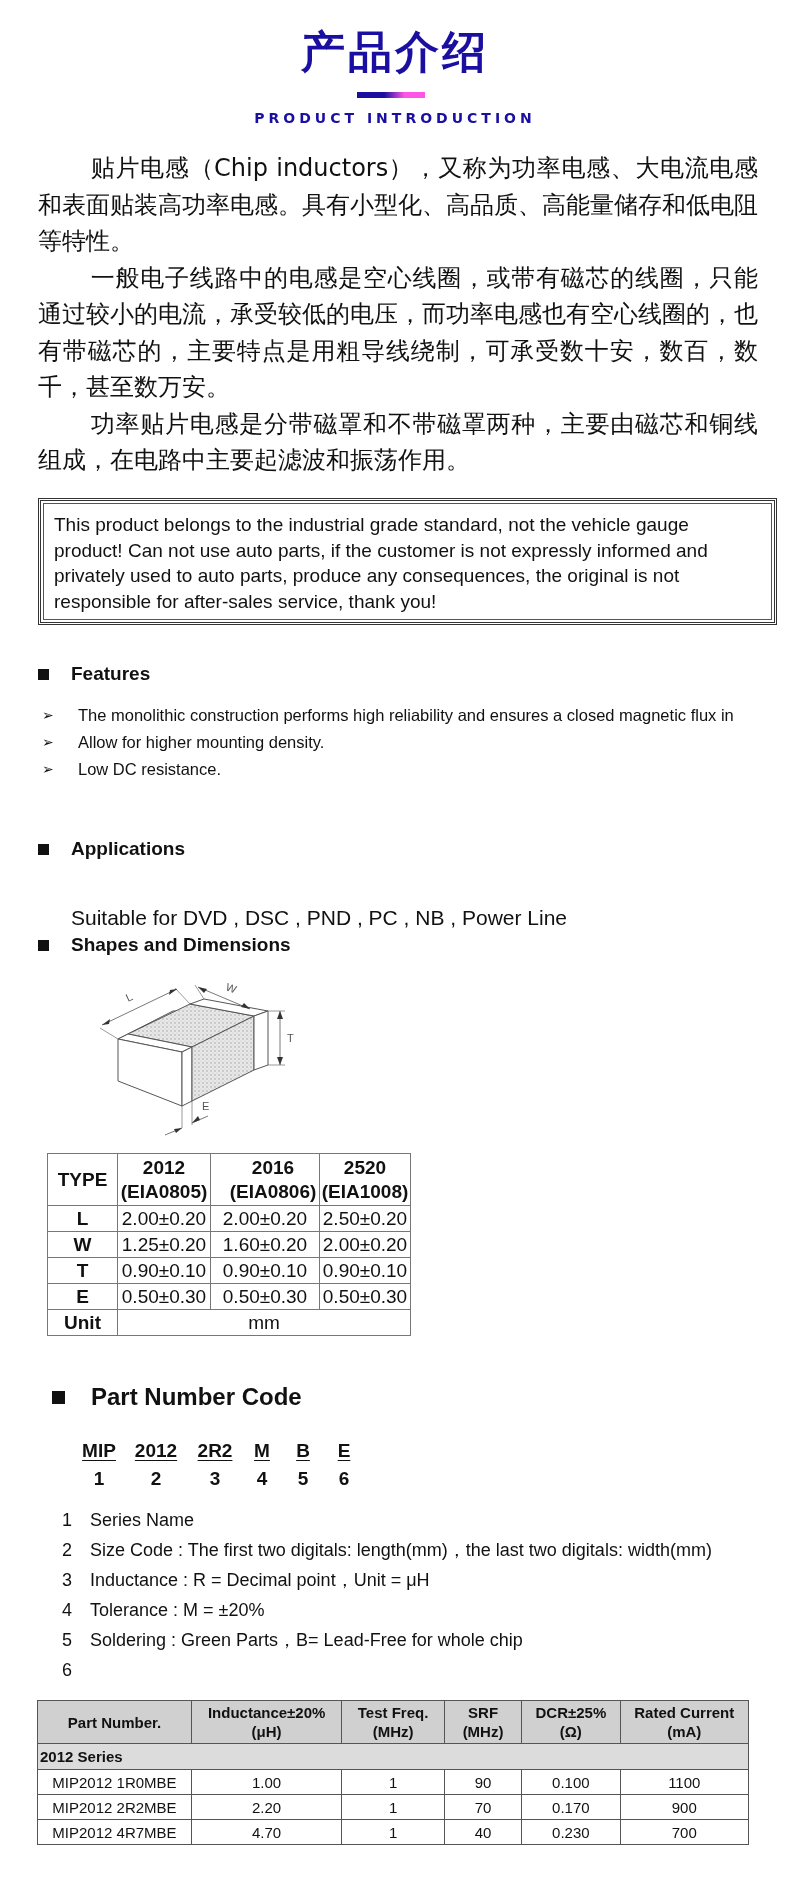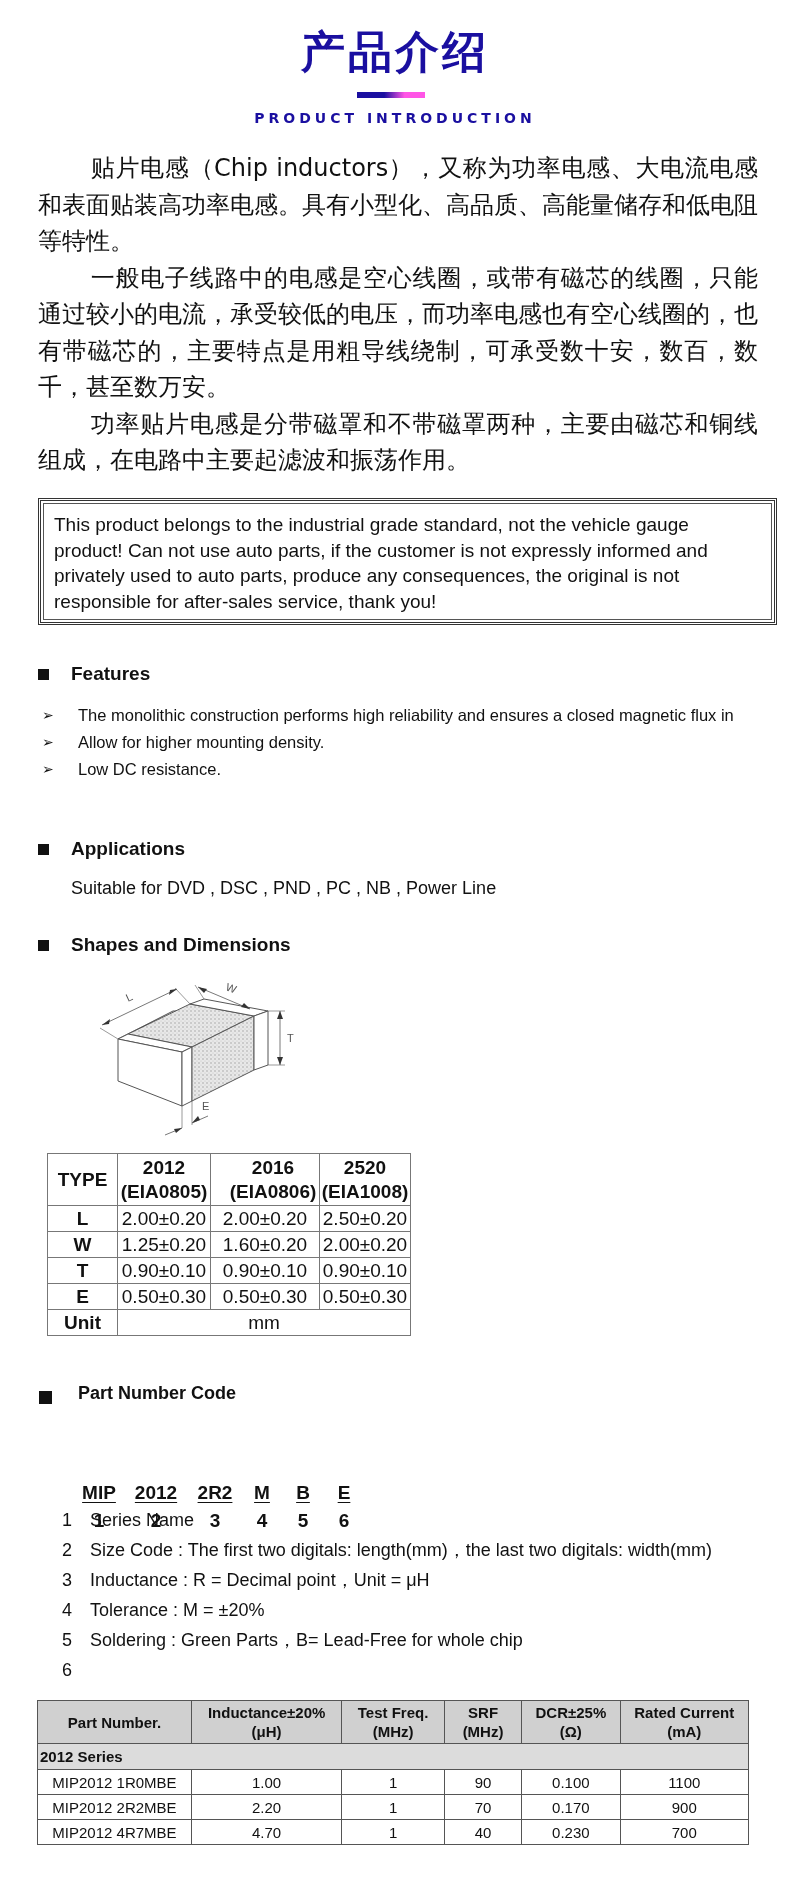--- a/index.html
+++ b/index.html
@@ -18,28 +18,28 @@
 
   .sec-head { left:38px; font-weight:bold; font-size:19px; color:#111; display:flex; align-items:center; }
   .sec-head .sq { width:11px; height:11px; background:#111; margin-right:22px; }
 
   .feat-list { left:42px; top:702px; width:740px; font-size:16.5px; color:#111; }
   .feat-item { display:flex; line-height:27px; }
   .feat-item .arrow { width:36px; font-size:14px; }
   .feat-item .txt { flex:1; }
   .feat-cont { padding-left:36px; line-height:27px; }
 
-  .apps-text { left:71px; top:878px; font-size:18px; color:#111; }
+  .apps-text { left:71px; top:906px; font-size:21px; color:#111; }
 
   .dim-table { left:47px; top:1153px; border-collapse:collapse; font-size:19px; color:#111; }
   .dim-table td { border:1.5px solid #777; text-align:center; padding:0; }
   .dim-table .hdr { font-weight:bold; }
 
   .pn-code { left:80px; top:1440px; font-weight:bold; font-size:19px; color:#111; }
-  .pn-seg { position:absolute; text-align:center;margin-top:42px; }
+  .pn-seg { position:absolute; text-align:center; }
   .pn-seg .code { text-decoration:underline; text-underline-offset:3px; }
   .pn-seg .num { margin-top:6px; display:block; }
 
   .pn-list { left:62px; top:1505px; font-size:18px; color:#111; }
   .pn-list .li { height:30px; line-height:30px; display:flex; }
   .pn-list .n { width:28px; }
 
   .spec-table { left:37px; top:1700px; border-collapse:collapse; font-size:15px; color:#111; width:712px; }
   .spec-table td, .spec-table th { border:1.5px solid #555; text-align:center; padding:0; }
   .spec-table th { background:#d0d0d0; font-weight:bold; height:42px; line-height:19px; }
@@ -185,21 +185,21 @@
     <td>0.50±0.30</td>
     <td>0.50±0.30</td>
   </tr>
   <tr style="height:26px;">
     <td class="hdr">Unit</td>
     <td colspan="3">mm</td>
   </tr>
 </tbody>
   </table>
 
-<div class="abs sec-head" style="top:1383px;left:39px;font-size:18px;align-items:flex-end;">
+<div class="abs sec-head" style="top:1383px;left:52px;font-size:24px;">
   <span class="sq" style="width:13px;height:13px;margin-right:26px;"></span>
   <span>Part Number Code</span>
 </div>
 
 <div class="abs pn-code">
   <div class="pn-seg" style="left:0;width:38px;">
     <span class="code">MIP</span><span class="num">1</span>
   </div>
   <div class="pn-seg" style="left:53px;width:46px;">
     <span class="code">2012</span><span class="num">2</span>

